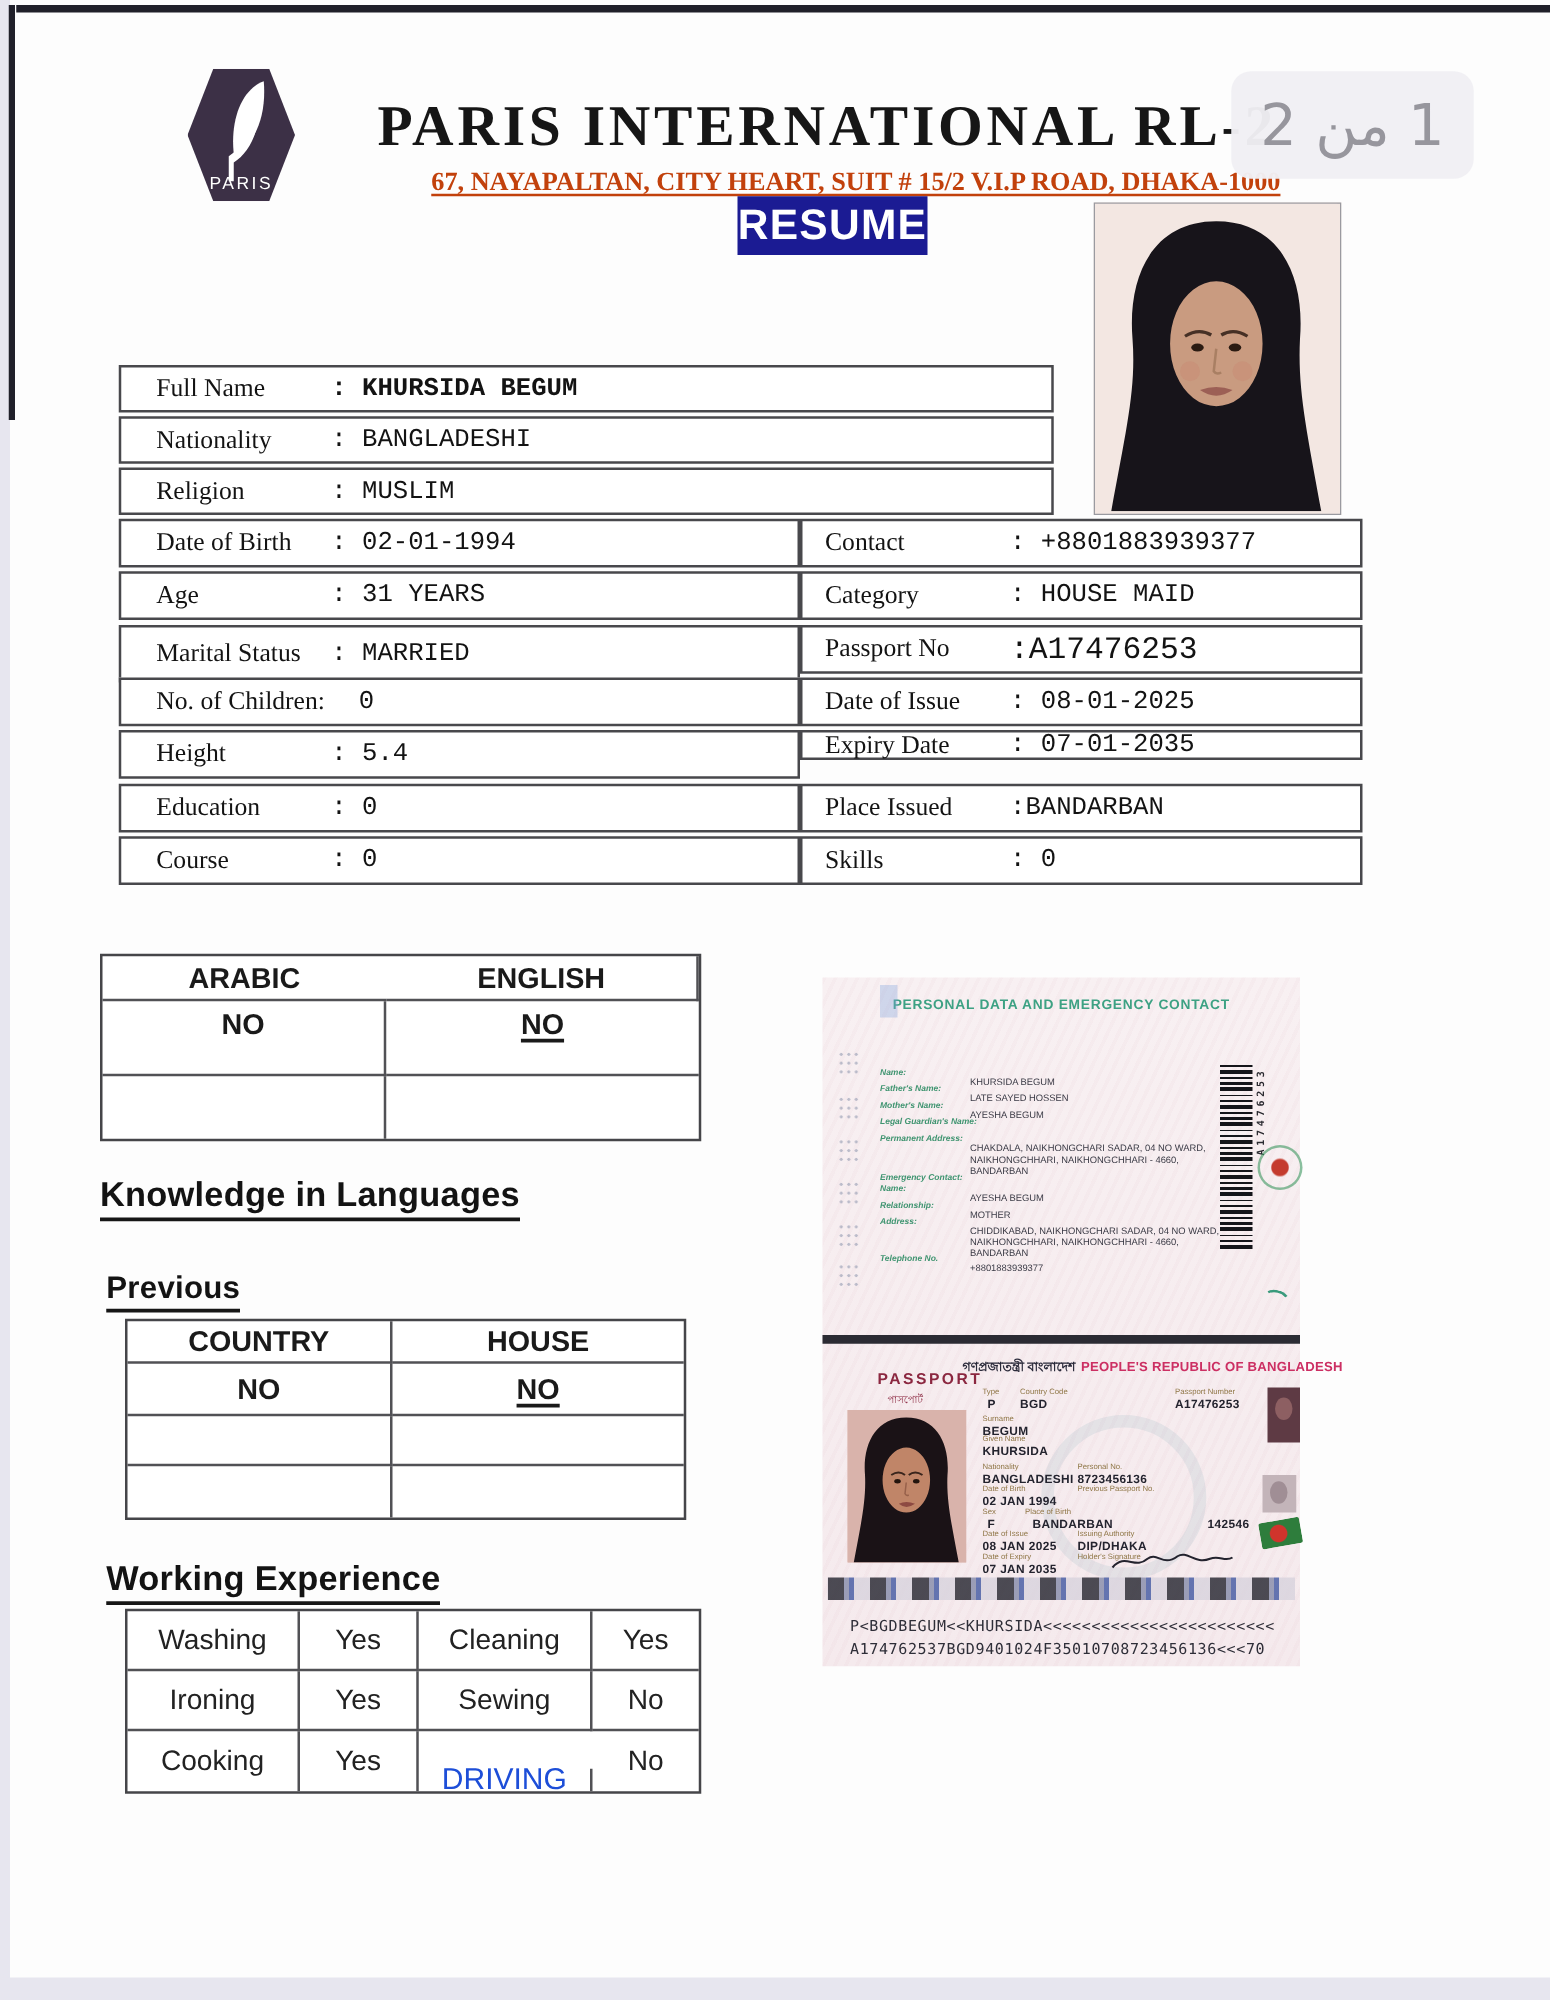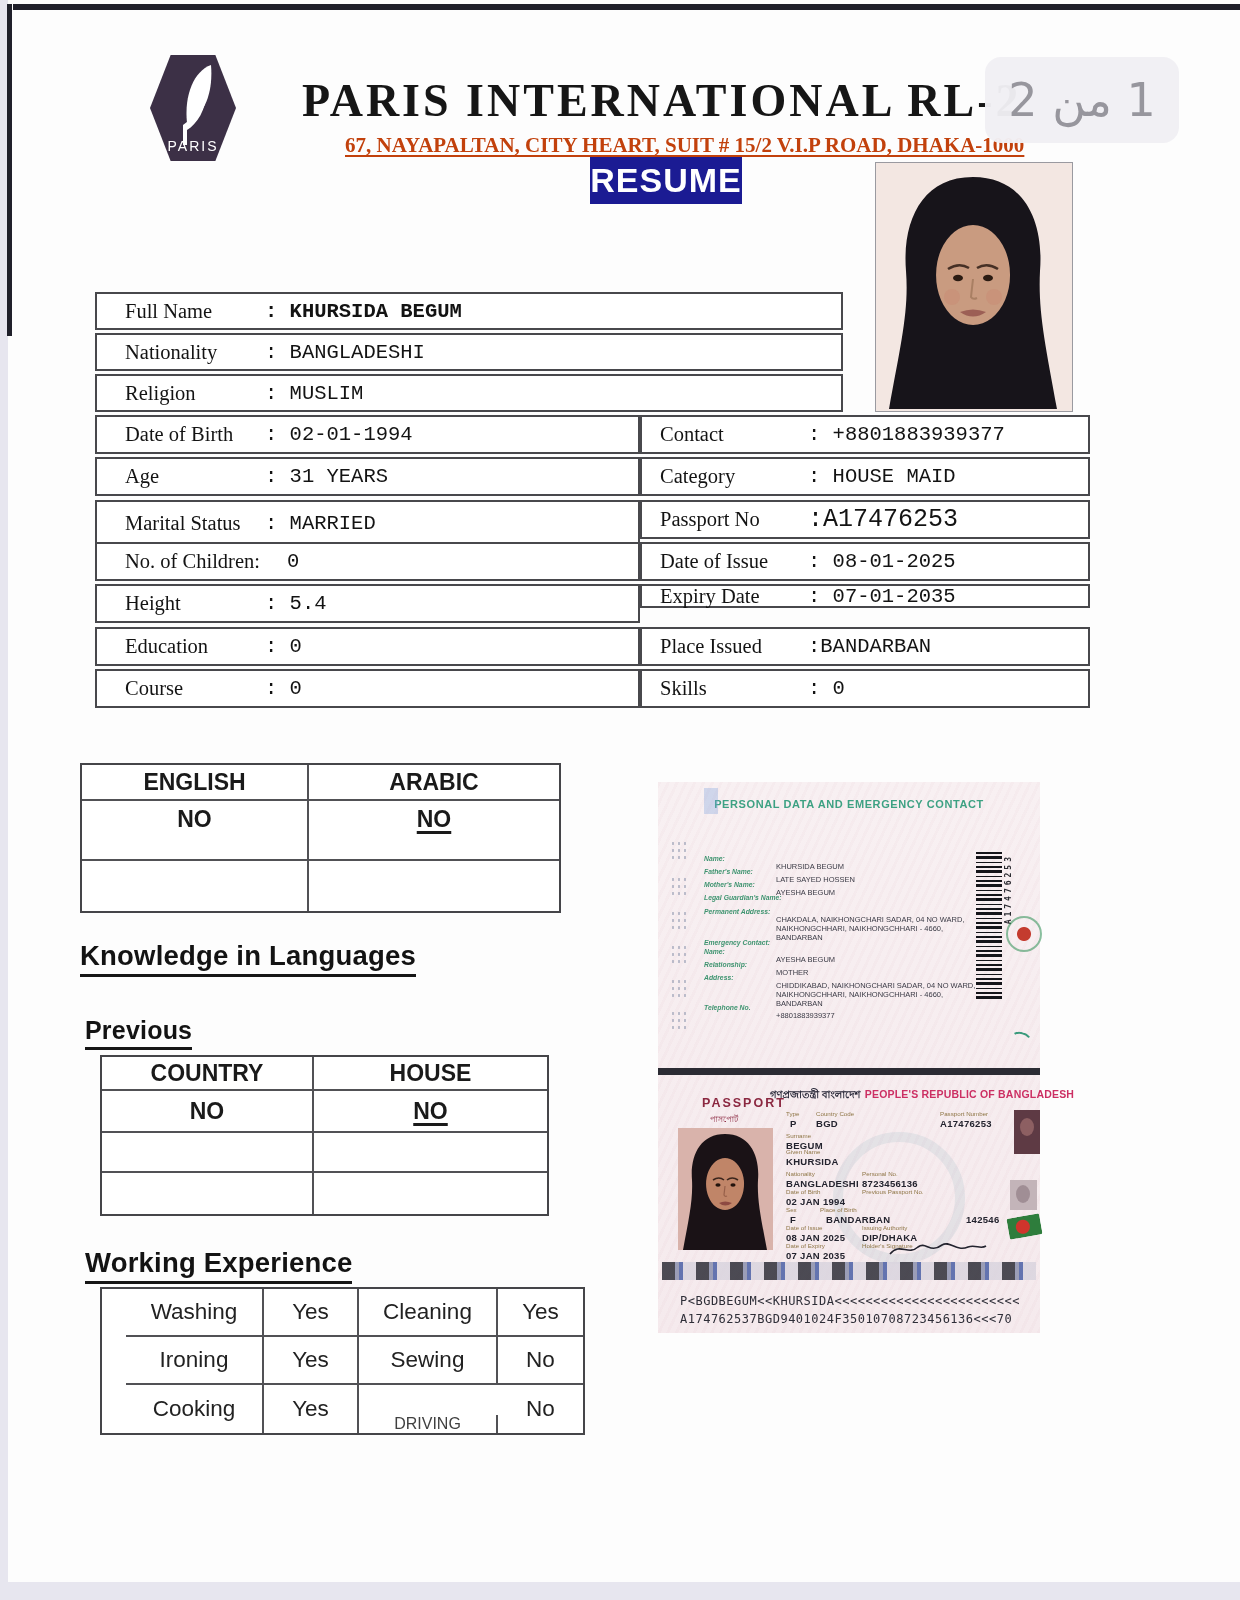--- a/index.html
+++ b/index.html
@@ -43,21 +43,21 @@
   .v-big{font-size:25px;}
 
   
   .grid{position:absolute;background:#fff;border:2.5px solid #454549;display:grid;box-sizing:content-box;}
   .cell{display:flex;align-items:center;justify-content:center;border-right:2px solid #515155;
         border-bottom:2px solid #515155;font-family:"Liberation Sans",sans-serif;color:#1a1a1a;}
   .cell.nr{border-right:none;} .cell.nb{border-bottom:none;}
   .cell.bold{font-weight:bold;font-size:23px;}
   .cell.top{align-items:flex-start;padding-top:5px;}
   .cell.plain{font-size:22.5px;color:#222;}
-  .cell.small{font-size:16px;color:#404040;margin-top:30px;}
+  .cell.small{font-size:24px;color:#1d4ed8;margin-top:30px;}
   .u{text-decoration:underline;text-underline-offset:4px;text-decoration-thickness:2.5px;}
 
   
   .ppt{position:absolute;left:658px;top:782px;width:382px;height:551px;
        background:
          repeating-linear-gradient(115deg, rgba(205,150,165,.05) 0 3px, rgba(255,255,255,0) 3px 8px),
          linear-gradient(#f8f0f2,#f5eaed);}
   .ppt-title{position:absolute;left:0;top:16px;width:100%;text-align:center;color:#3da183;
        font-family:"Liberation Sans",sans-serif;font-weight:bold;font-size:11px;letter-spacing:.6px;}
   .dp-row{position:absolute;left:46px;white-space:nowrap;font-family:"Liberation Sans",sans-serif;}
@@ -203,22 +203,22 @@
   <div class="r right" style="left:640px;top:627px;width:450px;height:39px;">
     <span class="l">Place Issued</span>
     <span class="v">:BANDARBAN</span>
   </div>
   <div class="r right" style="left:640px;top:669px;width:450px;height:39px;">
     <span class="l">Skills</span>
     <span class="v">: 0</span>
   </div>
 
   <div class="grid" style="left:80px;top:763px;grid-template-columns:227px 250px;grid-template-rows:36px 60px 50px;">
+    <div class="cell bold nr">ARABIC</div>
     <div class="cell bold">ENGLISH</div>
-    <div class="cell bold nr">ARABIC</div>
     <div class="cell bold top">NO</div>
     <div class="cell bold top nr">
         <span class="u">NO</span>
       </div>
     <div class="cell nb"></div>
     <div class="cell nr nb"></div>
   </div>
 
   <div class="h1" style="left:80px;top:940px;font-size:27.5px;">Knowledge in Languages</div>
 
@@ -230,21 +230,21 @@
     <div class="cell bold nr">
         <span class="u">NO</span>
       </div>
     <div class="cell"></div>
     <div class="cell nr"></div>
     <div class="cell nb"></div>
     <div class="cell nr nb"></div>
   </div>
 
   <div class="h1" style="left:85px;top:1247px;font-size:27.5px;">Working Experience</div>
-  <div class="grid" style="left:100px;top:1287px;grid-template-columns:138px 95px 139px 85px;grid-template-rows:48px 48px 48px;padding-left:24px;">
+  <div class="grid" style="left:100px;top:1287px;grid-template-columns:138px 95px 139px 85px;grid-template-rows:48px 48px 48px;">
     <div class="cell plain">Washing</div>
     <div class="cell plain">Yes</div>
     <div class="cell plain">Cleaning</div>
     <div class="cell plain nr">Yes</div>
     <div class="cell plain">Ironing</div>
     <div class="cell plain">Yes</div>
     <div class="cell plain">Sewing</div>
     <div class="cell plain nr">No</div>
     <div class="cell plain nb">Cooking</div>
     <div class="cell plain nb">Yes</div>

